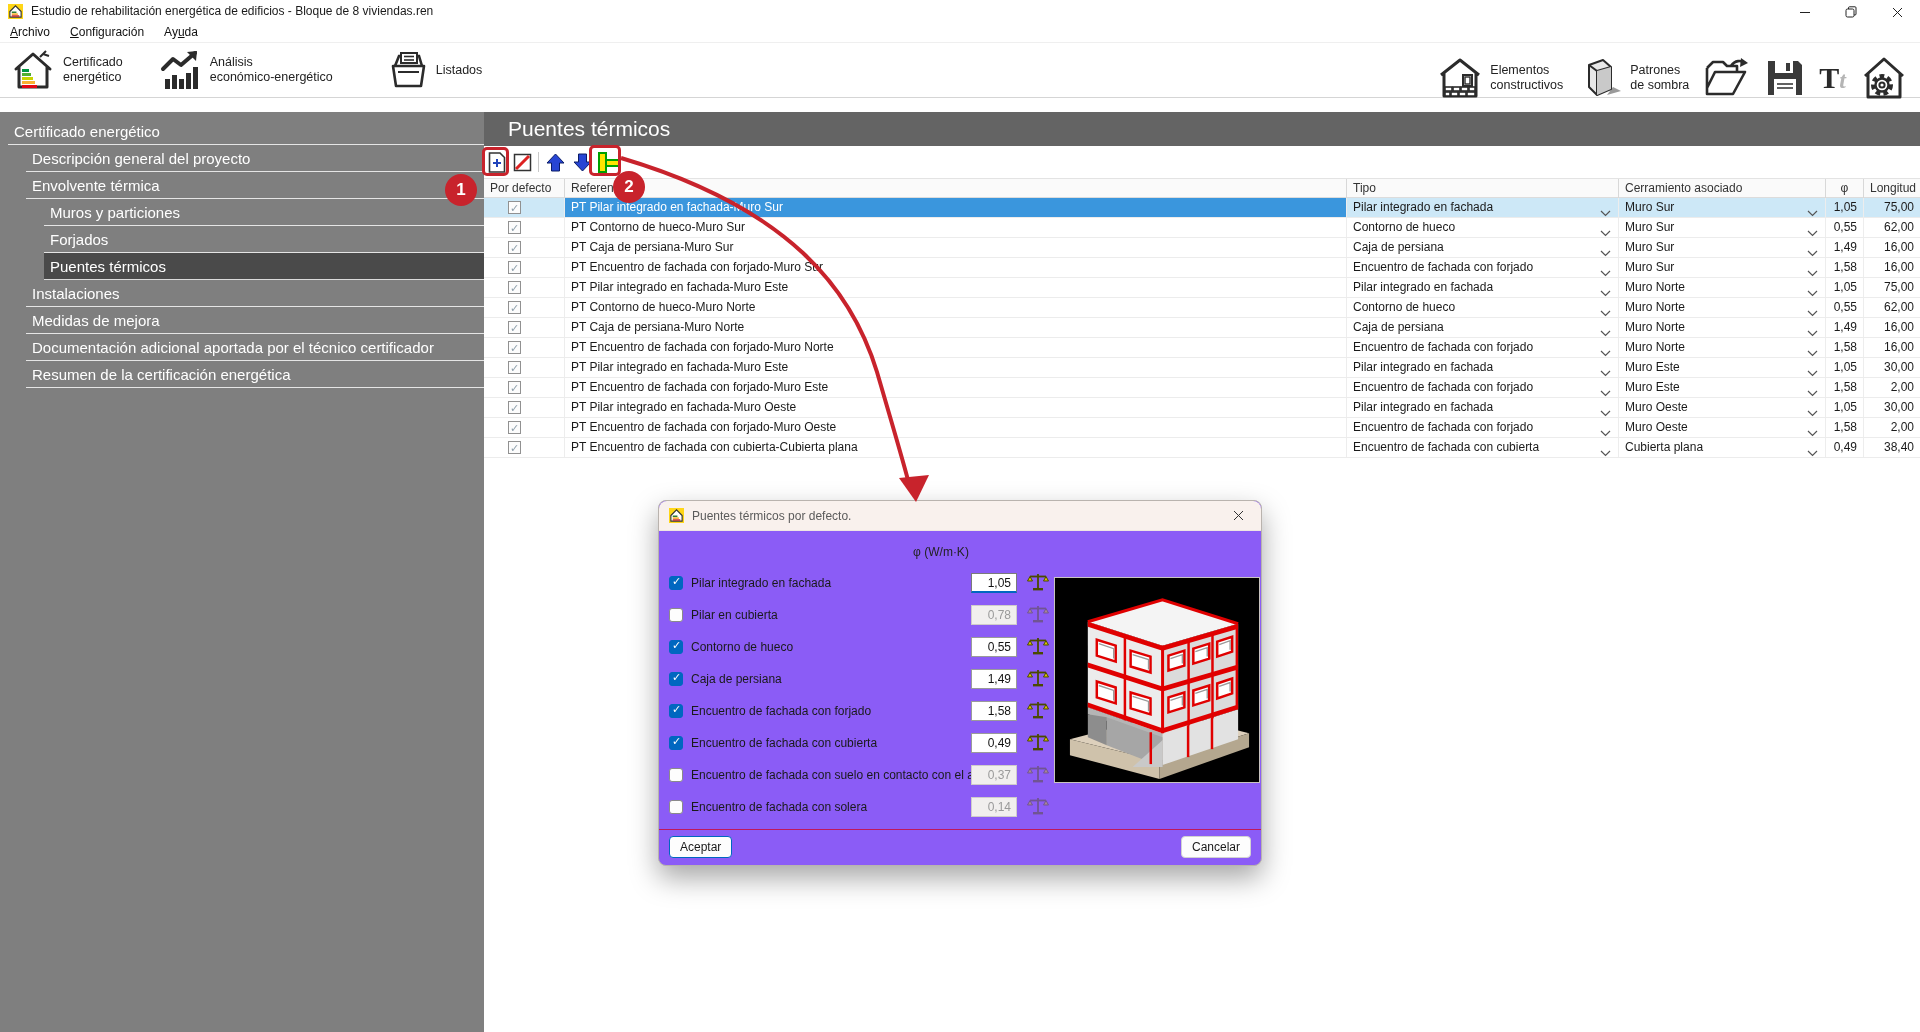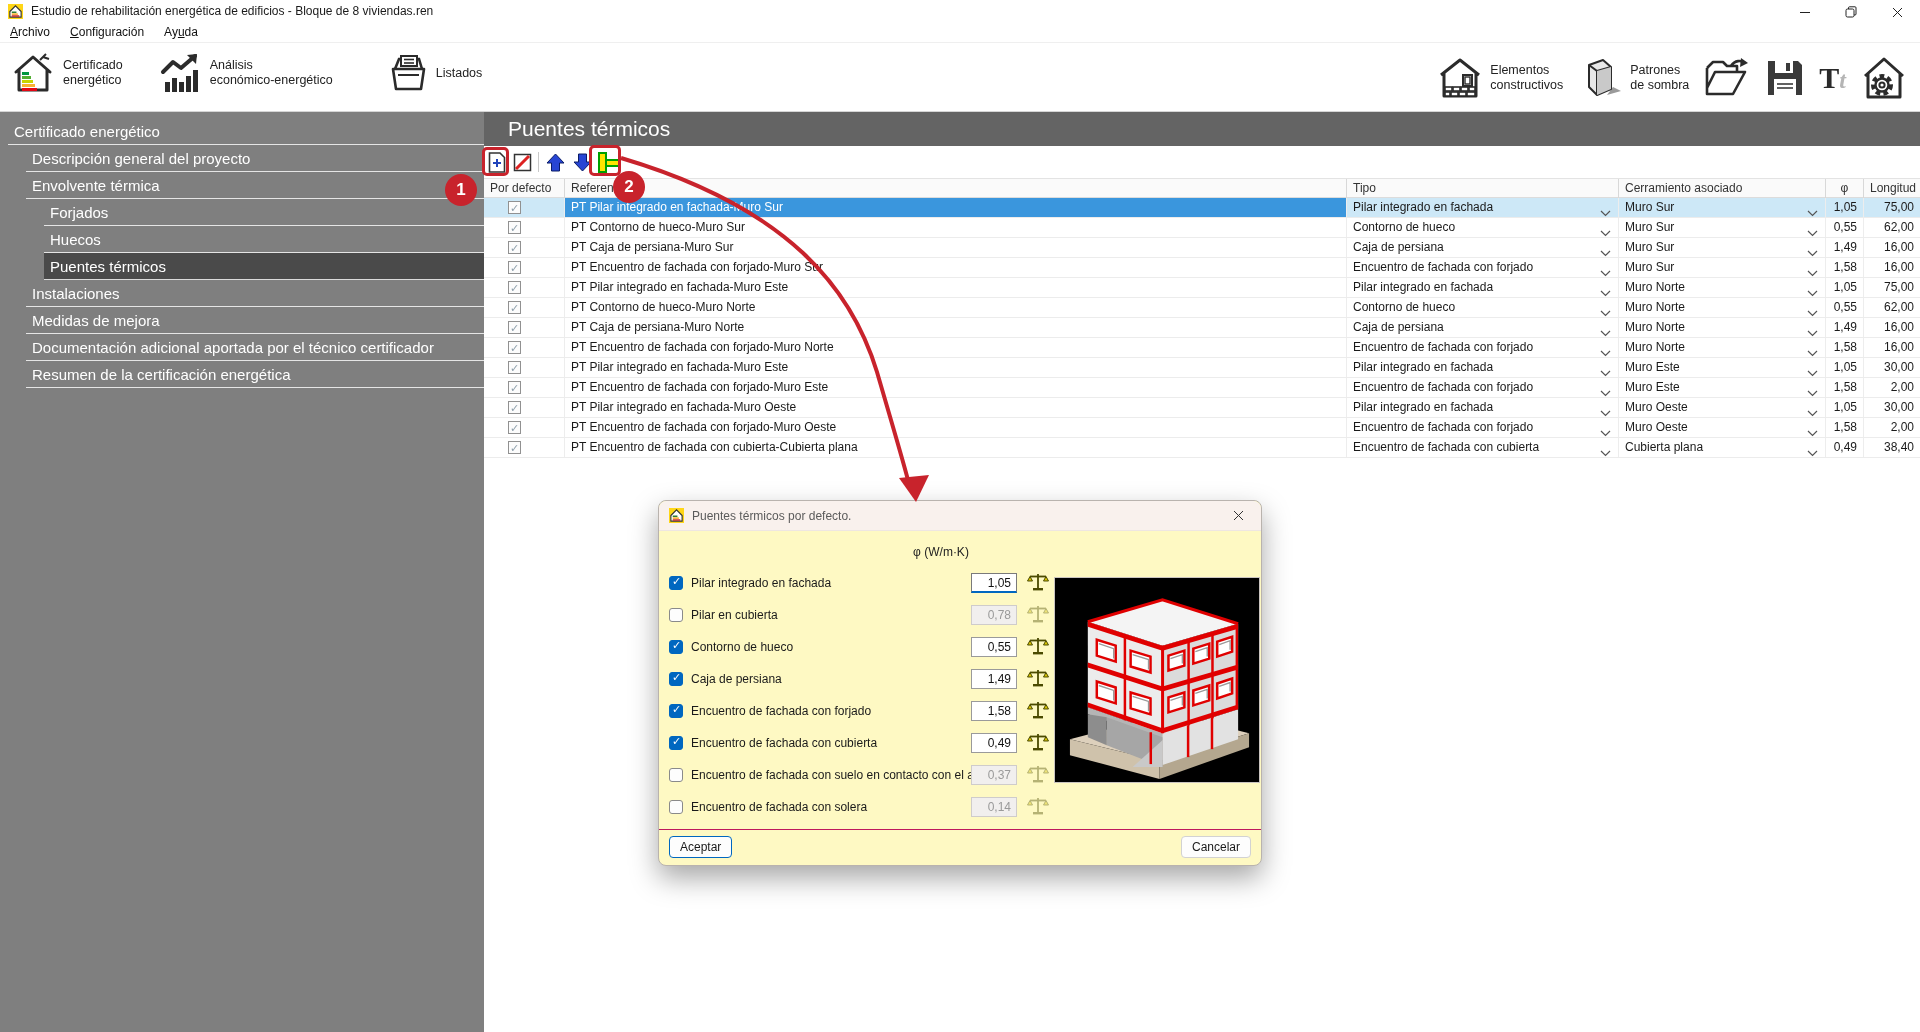--- a/index.html
+++ b/index.html
@@ -12,21 +12,21 @@
   .titlebar .title { font-size:12px; color:#1a1a1a; }
   .wincontrols { position:absolute; right:0; top:0; height:24px; display:flex; }
   .winbtn { width:46px; height:24px; display:flex; align-items:center; justify-content:center; color:#222; font-size:12px; }
 
   
   .menubar { position:absolute; left:0; top:22px; width:1920px; height:20px; background:#fff; display:flex; align-items:center; font-size:12px; }
   .menu-item { padding:0 10px; height:20px; line-height:20px; color:#111; }
   .menu-item u { text-decoration:underline; }
 
   
-  .toolbar { position:absolute; left:0; top:42px; width:1920px; height:70px; background:#fff; border-top:1px solid #efefef; border-bottom:1px solid #d5d5d5; display:flex; align-items:flex-start; }
+  .toolbar { position:absolute; left:0; top:42px; width:1920px; height:56px; background:#fff; border-top:1px solid #efefef; border-bottom:1px solid #d5d5d5; display:flex; align-items:center; }
   .tbtn { display:flex; align-items:center; gap:7px; height:60px; padding:0 2px; }
   .tbtn .tlabel { font-size:12.5px; color:#222; line-height:15px; }
   .tgroup-left { display:flex; align-items:center; padding-left:8px; }
   .tgroup-right { position:absolute; right:10px; top:5px; height:60px; display:flex; align-items:center; gap:10px; }
   .fonts-glyph { font-family:"Liberation Serif", serif; font-size:30px; font-weight:bold; color:#2a2a2a; }
   .fonts-glyph .small-t { font-size:24px; color:#b5b5b5; font-style:italic; }
 
   
   .sidebar { position:absolute; left:0; top:112px; width:484px; bottom:0; background:#7f7f7f; padding-top:6px; }
   .side-item { height:27px; line-height:27px; color:#fff; font-size:15px; border-bottom:1px solid rgba(255,255,255,.8); padding-left:6px; white-space:nowrap; overflow:hidden; }
@@ -62,21 +62,21 @@
   .wcheck::after { content:"✓"; position:absolute; left:1px; top:-3px; font-size:11px; color:#8fa0ad; }
   .trow.selected { background:#cde8f7; }
   .trow.selected .c-ref { background:#3a96dd; color:#fff; }
 
   
   .ann-box { position:absolute; border:3px solid #c8232c; border-radius:5px; z-index:30; }
   .ann-circle { position:absolute; width:32px; height:32px; border-radius:50%; background:#c8232c; color:#fff; font-weight:bold; font-size:17px; display:flex; align-items:center; justify-content:center; z-index:30; }
   #arrow-overlay { position:absolute; left:0; top:0; width:1920px; height:1032px; z-index:25; pointer-events:none; }
 
   
-  .dialog { position:absolute; left:658px; top:500px; width:604px; height:366px; background:#fef9c3; border:1px solid #b9b3ae; border-radius:8px; box-shadow:0 12px 28px rgba(0,0,0,.35); z-index:10; font-size:12px; }
+  .dialog { position:absolute; left:658px; top:500px; width:604px; height:366px; background:#8b5cf6; border:1px solid #b9b3ae; border-radius:8px; box-shadow:0 12px 28px rgba(0,0,0,.35); z-index:10; font-size:12px; }
   .dlg-titlebar { height:30px; background:#f9f1ed; border-radius:8px 8px 0 0; display:flex; align-items:center; padding:0 10px; gap:8px; color:#5b5b5b; border-bottom:1px solid #eee6e2; }
   .dlg-close { margin-left:auto; font-size:14px; color:#333; width:26px; text-align:center; }
   .dlg-phi-header { position:absolute; left:212px; top:44px; width:140px; text-align:center; color:#222; }
   .dlg-rows { position:absolute; left:10px; top:66px; width:392px; }
   .drow { position:relative; height:32px; display:flex; align-items:center; }
   .dcheck { width:14px; height:14px; border:1px solid #8a8a8a; border-radius:3px; background:#fdfdfd; position:relative; flex:0 0 auto; }
   .dcheck.checked { background:#0067c0; border-color:#0067c0; }
   .dcheck.checked::after { content:"✓"; position:absolute; left:2px; top:-2px; color:#fff; font-size:11px; }
   .dlabel { margin-left:8px; color:#1a1a1a; }
   .dinput { position:absolute; left:302px; top:6px; width:46px; height:20px; font-family:"Liberation Sans",sans-serif; font-size:12px; text-align:right; padding-right:5px; border:1px solid #9a9a9a; background:#fff; color:#111; }
@@ -228,24 +228,24 @@
 </div>
 
 <div class="sidebar">
 
     <div class="side-item level-0">Certificado energético</div>
 
     <div class="side-item level-1">Descripción general del proyecto</div>
 
     <div class="side-item level-1">Envolvente térmica</div>
 
+    <div class="side-item level-2">Muros y particiones</div>
 
     <div class="side-item level-2">Forjados</div>
 
-    <div class="side-item level-2">Huecos</div>
 
     <div class="side-item selected level-2">Puentes térmicos</div>
 
     <div class="side-item level-1">Instalaciones</div>
 
     <div class="side-item level-1">Medidas de mejora</div>
 
     <div class="side-item level-1">Documentación adicional aportada por el técnico certificador</div>
 
     <div class="side-item level-1">Resumen de la certificación energética</div>

